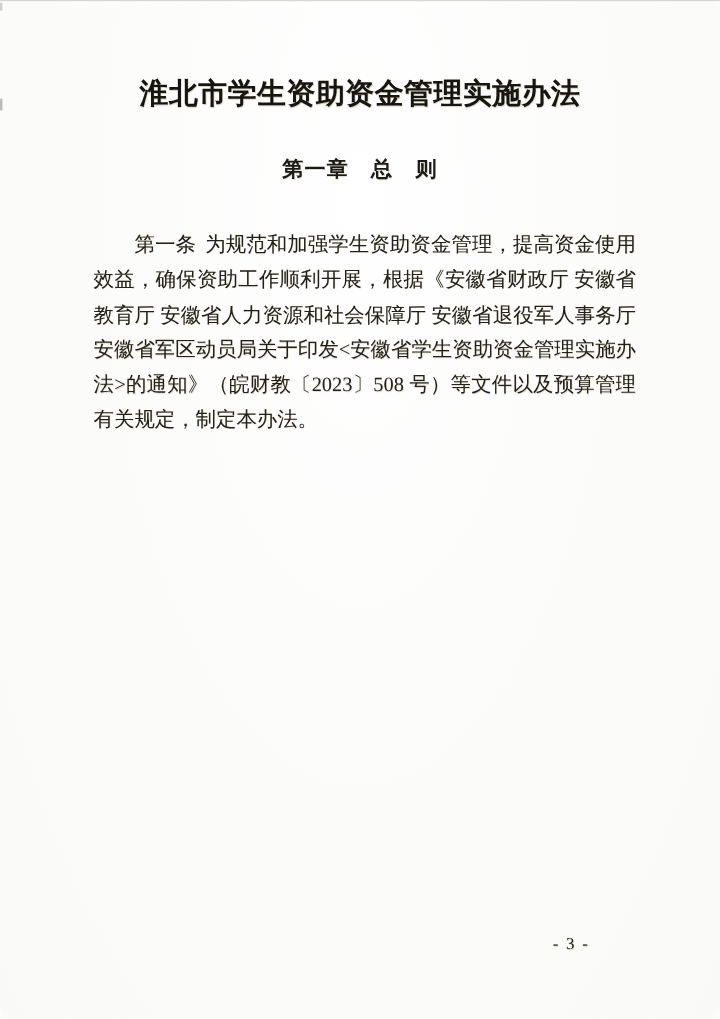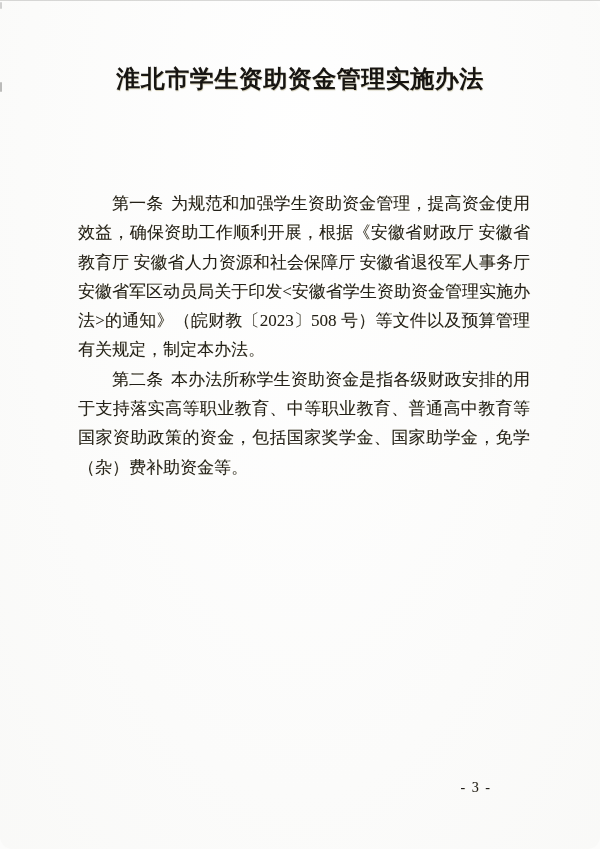--- a/index.html
+++ b/index.html
@@ -110,24 +110,24 @@
 <body>
 
 <div class="page">
 
   <div class="scan-edge-top"></div>
   <div class="scan-mark-left"></div>
   <div class="scan-mark-left-2"></div>
 
   <h1 class="doc-title">淮北市学生资助资金管理实施办法</h1>
 
+  <h2 class="chapter-heading">第一章　总　则</h2>
 
   <div class="body-text">
     <p><span class="article-lead">第一条</span><span>为规范和加强学生资助资金管理，提高资金使用效益，确保资助工作顺利开展，根据《安徽省财政厅 安徽省教育厅 安徽省人力资源和社会保障厅 安徽省退役军人事务厅 安徽省军区动员局关于印发&lt;安徽省学生资助资金管理实施办法&gt;的通知》（皖财教〔2023〕508 号）等文件以及预算管理有关规定，制定本办法。</span></p>
 
-    <p><span class="article-lead">第二条</span><span>本办法所称学生资助资金是指各级财政安排的用于支持落实高等职业教育、中等职业教育、普通高中教育等国家资助政策的资金，包括国家奖学金、国家助学金，免学（杂）费补助资金等。</span></p>
 
 
   </div>
 
   <div class="page-number">- 3 -</div>
 
 </div>
 
 </body></html>

